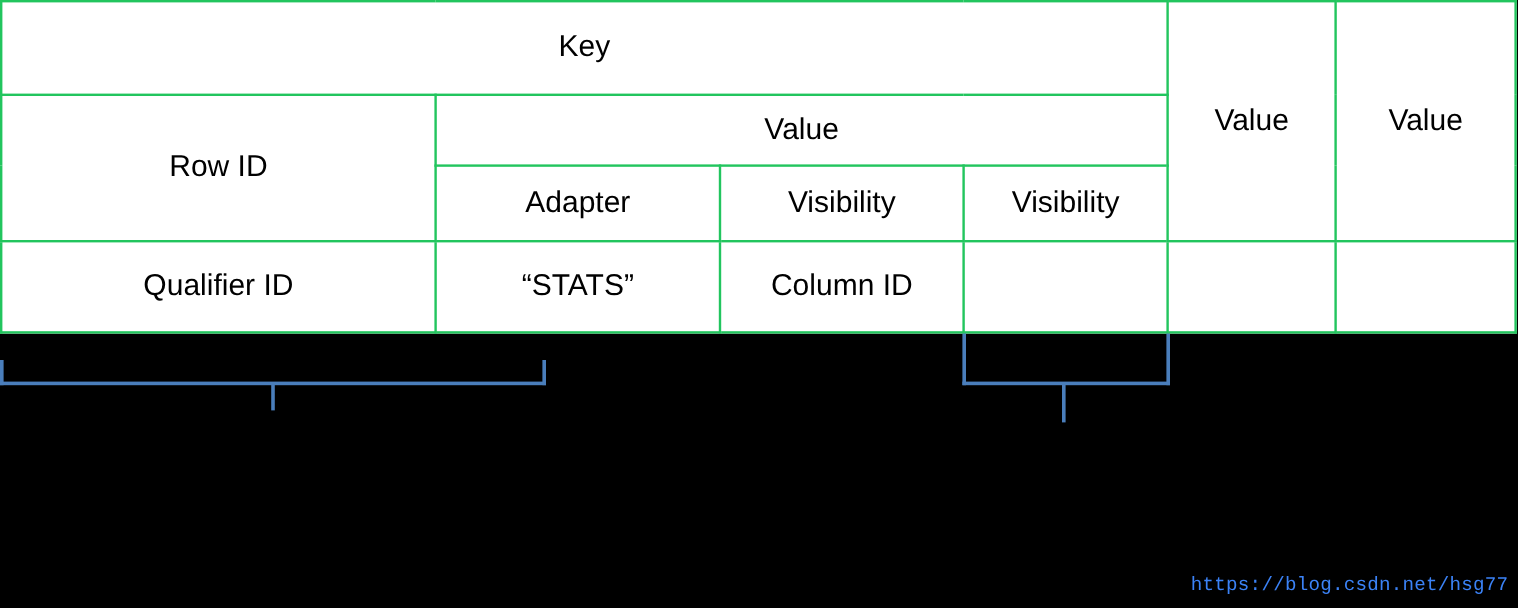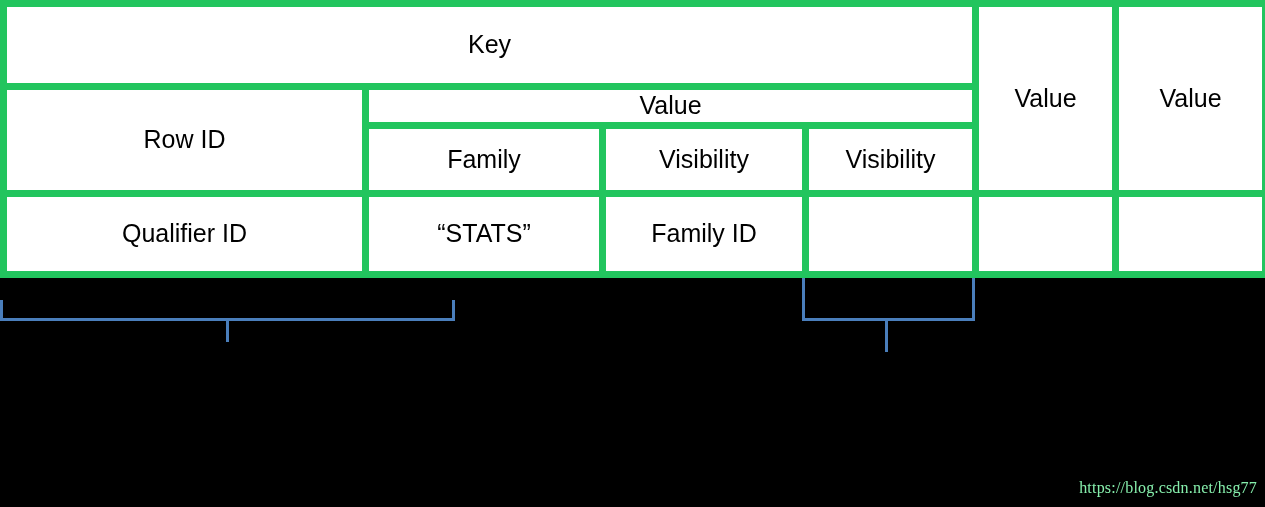--- a/index.html
+++ b/index.html
@@ -20,21 +20,21 @@
     position: absolute;
     left: 0px;
     top: 0px;
     width: 1262px;
     height: 278px;
     border-collapse: collapse;
     table-layout: fixed;
     background: #ffffff;
   }
   #schema-table td {
-    border: 7px solid #22c55e;
+    border: 2px solid #22c55e;
     background: #ffffff;
     color: #000000;
     text-align: center;
     vertical-align: middle;
     font-size: 25px;
     font-weight: 400;
     font-family: "Liberation Sans", sans-serif;
     padding: 0;
     line-height: 1.1;
   }
@@ -75,23 +75,23 @@
   #bracket-visibility .h-bar  { left: 2px;   top: 40px; width: 173px; height: 3px; }
   #bracket-visibility .l-stem { left: 2px;   top: 0px;  width: 3px;   height: 43px; }
   #bracket-visibility .r-stem { left: 172px; top: 0px;  width: 3px;   height: 43px; }
   #bracket-visibility .d-stem { left: 85px;  top: 42px; width: 3px;   height: 32px; }
 
   
   #watermark {
     position: absolute;
     right: 8px;
     bottom: 10px;
-    color: #86efac;
+    color: #3b82f6;
     font-size: 16px;
-    font-family: Liberation Serif, serif;
+    font-family: Liberation Mono, monospace;
     white-space: nowrap;
     letter-spacing: 0.2px;
   }
 </style>
 </head>
 <body>
 
 <table id="schema-table">
   <colgroup>
     <col style="width:362px">
@@ -105,28 +105,28 @@
     <tr>
       <td colspan="4" style="height:76px">Key</td>
       <td rowspan="3">Value</td>
       <td rowspan="3">Value</td>
     </tr>
     <tr>
       <td rowspan="2" style="height:67px">Row ID</td>
       <td colspan="3">Value</td>
     </tr>
     <tr>
-      <td style="height:61px">Family</td>
+      <td style="height:61px">Adapter</td>
       <td>Visibility</td>
       <td>Visibility</td>
     </tr>
     <tr>
       <td style="height:74px">Qualifier ID</td>
       <td>“STATS”</td>
-      <td>Family ID</td>
+      <td>Column ID</td>
       <td class="cell-empty"></td>
       <td class="cell-empty"></td>
       <td class="cell-empty"></td>
     </tr>
   </tbody>
 </table>
 
 <div class="bracket" id="bracket-key">
   <div class="seg l-stem"></div>
   <div class="seg h-bar"></div>

